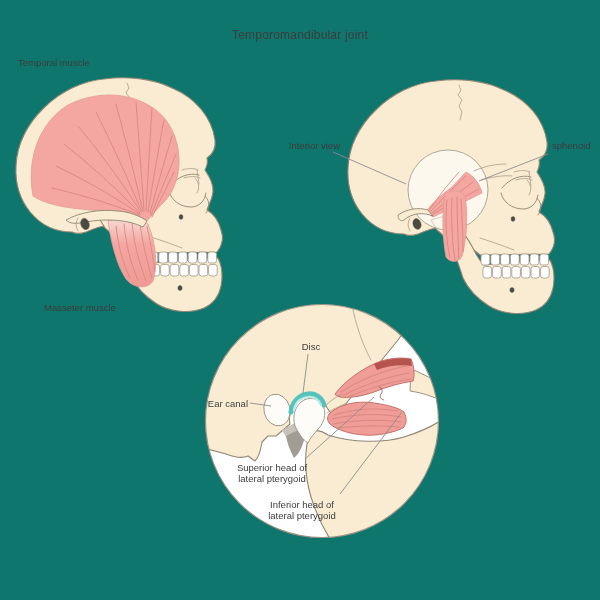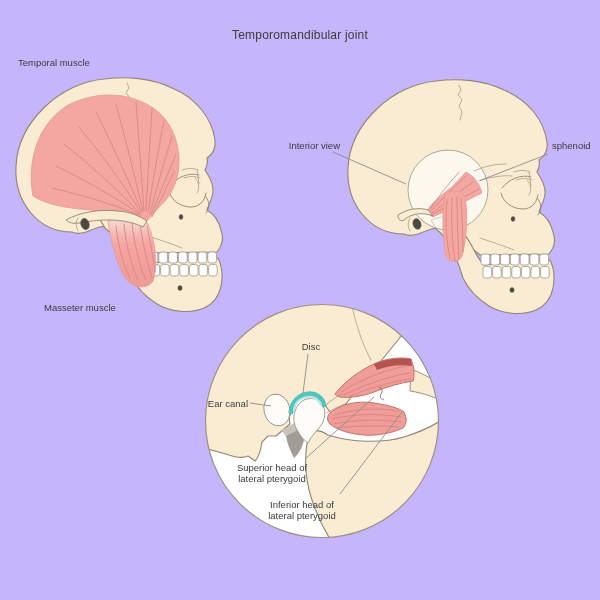--- a/index.html
+++ b/index.html
@@ -1,16 +1,16 @@
 <!DOCTYPE html>
 <html><head>
 <meta charset="utf-8">
 <style>
   html,body{margin:0;padding:0;background:#fff;}
-  #stage{position:relative;width:600px;height:600px;background:#c4b5fd;overflow:hidden;
+  #stage{position:relative;width:600px;height:600px;background:#0f766e;overflow:hidden;
          font-family:"Liberation Sans", sans-serif;}
   svg{display:block;}
   svg text{fill:#3c3c3c;font-family:"Liberation Sans",sans-serif;font-size:9.5px;}
   svg text.title{font-size:12px;letter-spacing:.2px;}
   .bone{fill:#faecd3;stroke:#8f8673;stroke-width:1.1;stroke-linejoin:round;}
   .bone-thin{fill:#faecd3;stroke:#8f8673;stroke-width:.9;stroke-linejoin:round;}
   .detail{fill:none;stroke:#8f8673;stroke-width:.9;stroke-linecap:round;}
   .detail-l{fill:none;stroke:#a89d89;stroke-width:.8;stroke-linecap:round;}
   .tooth{fill:#ffffff;stroke:#a09787;stroke-width:.8;}
   .muscle{fill:#f4a6a1;stroke:#e59a94;stroke-width:.8;stroke-linejoin:round;}

